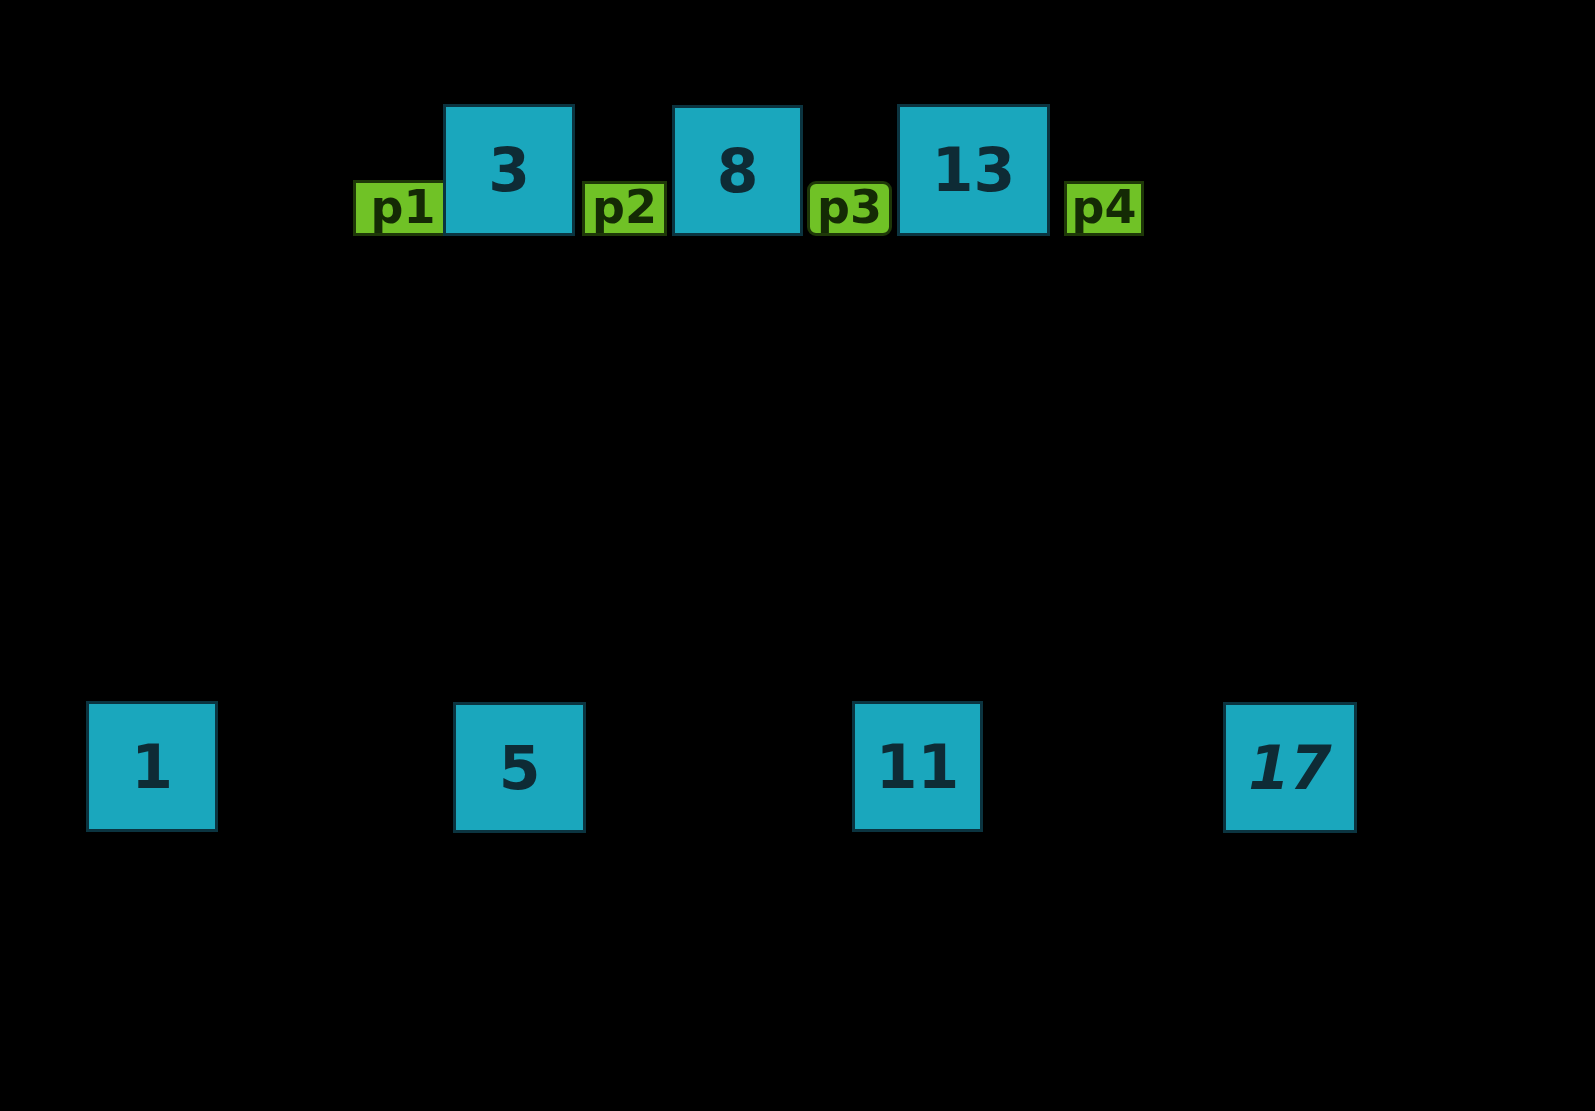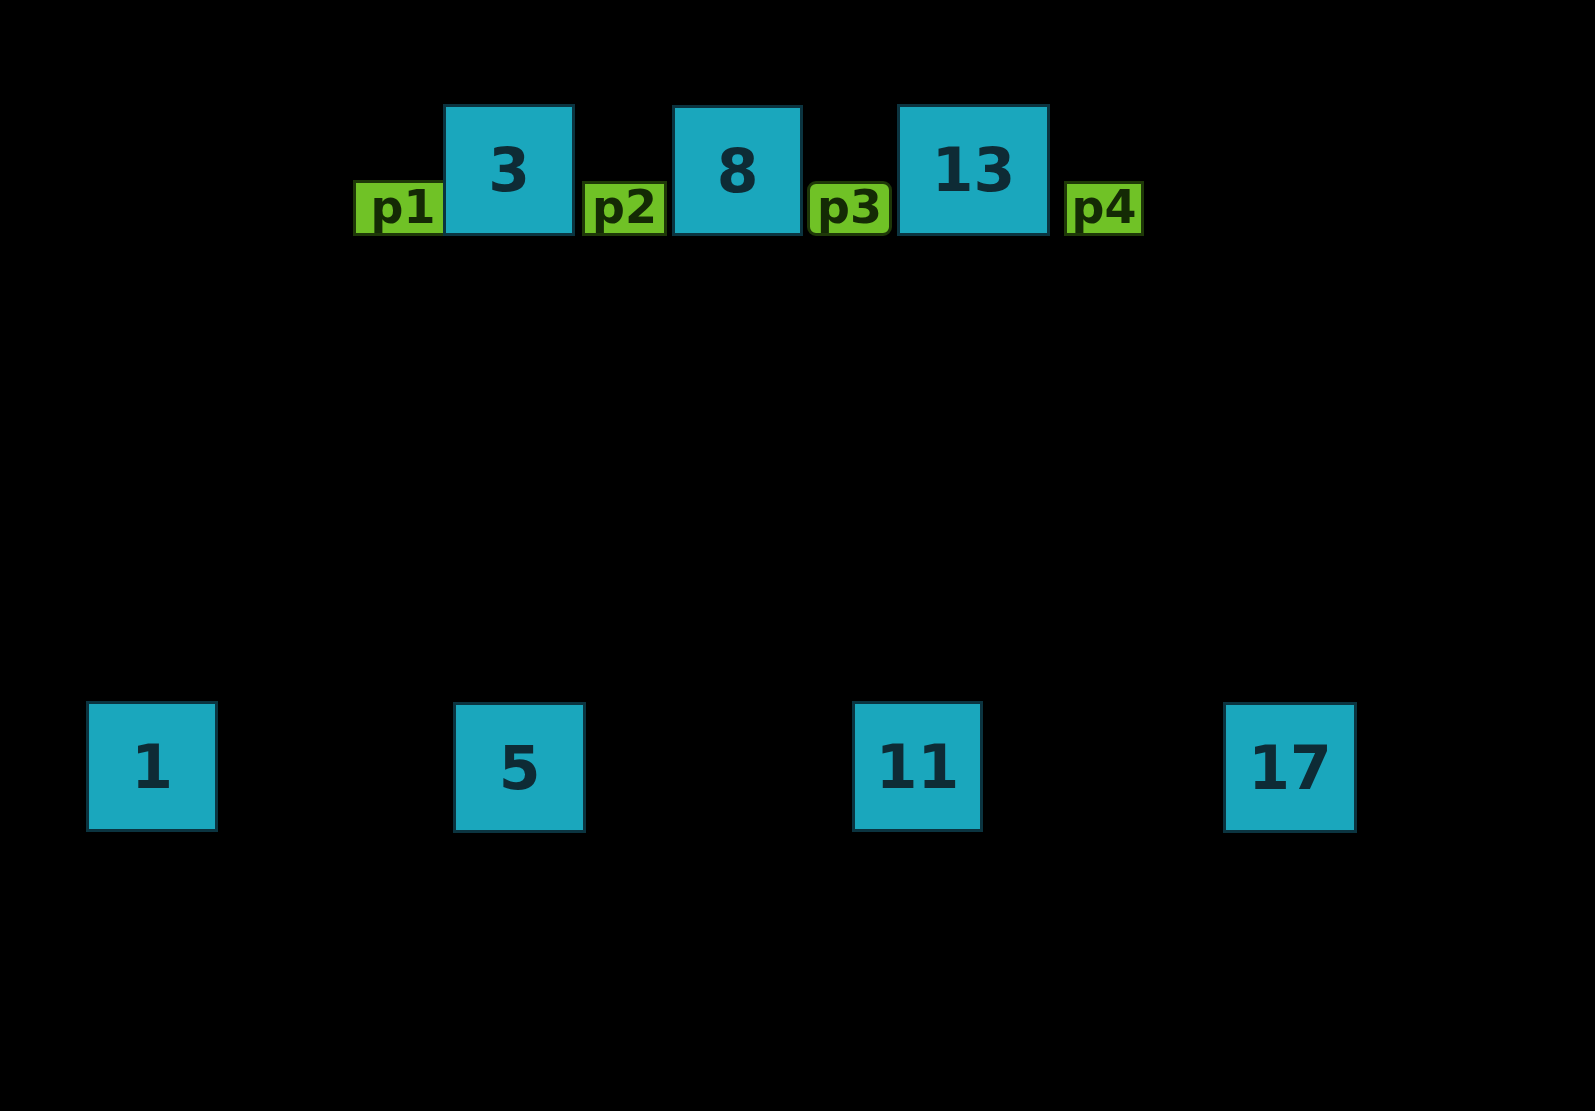--- a/index.html
+++ b/index.html
@@ -53,21 +53,21 @@
   .k3  { left: 443px;  top: 104px; width: 132px; height: 132px; }
   .p2  { left: 582px;  top: 181px; width: 85px;  height: 55px; text-align: center; }
   .k8  { left: 672px;  top: 105px; width: 131px; height: 131px; }
   .p3  { left: 807px;  top: 181px; width: 85px;  height: 55px; border-radius: 9px; }
   .k13 { left: 897px;  top: 104px; width: 153px; height: 132px; }
   .p4  { left: 1034px; top: 181px; width: 80px;  height: 55px; margin-left: 30px; }
   
   .c1  { left: 86px;   top: 701px; width: 132px; height: 131px; }
   .c5  { left: 453px;  top: 702px; width: 133px; height: 131px; }
   .c11 { left: 852px;  top: 701px; width: 131px; height: 131px; text-align: right; }
-  .c17 { left: 1223px; top: 702px; width: 134px; height: 131px; }
+  .c17 { left: 1223px; top: 702px; width: 134px; height: 131px; font-style: italic; }
   .c19 { left: 1390px; top: 703px; width: 130px; height: 131px; }
 </style>
 </head>
 <body>
 
 <div class="stage">
 
   <div class="box pointer-cell p1">p1</div>
   <div class="box key-cell k3">3</div>
   <div class="box pointer-cell p2">p2</div>

